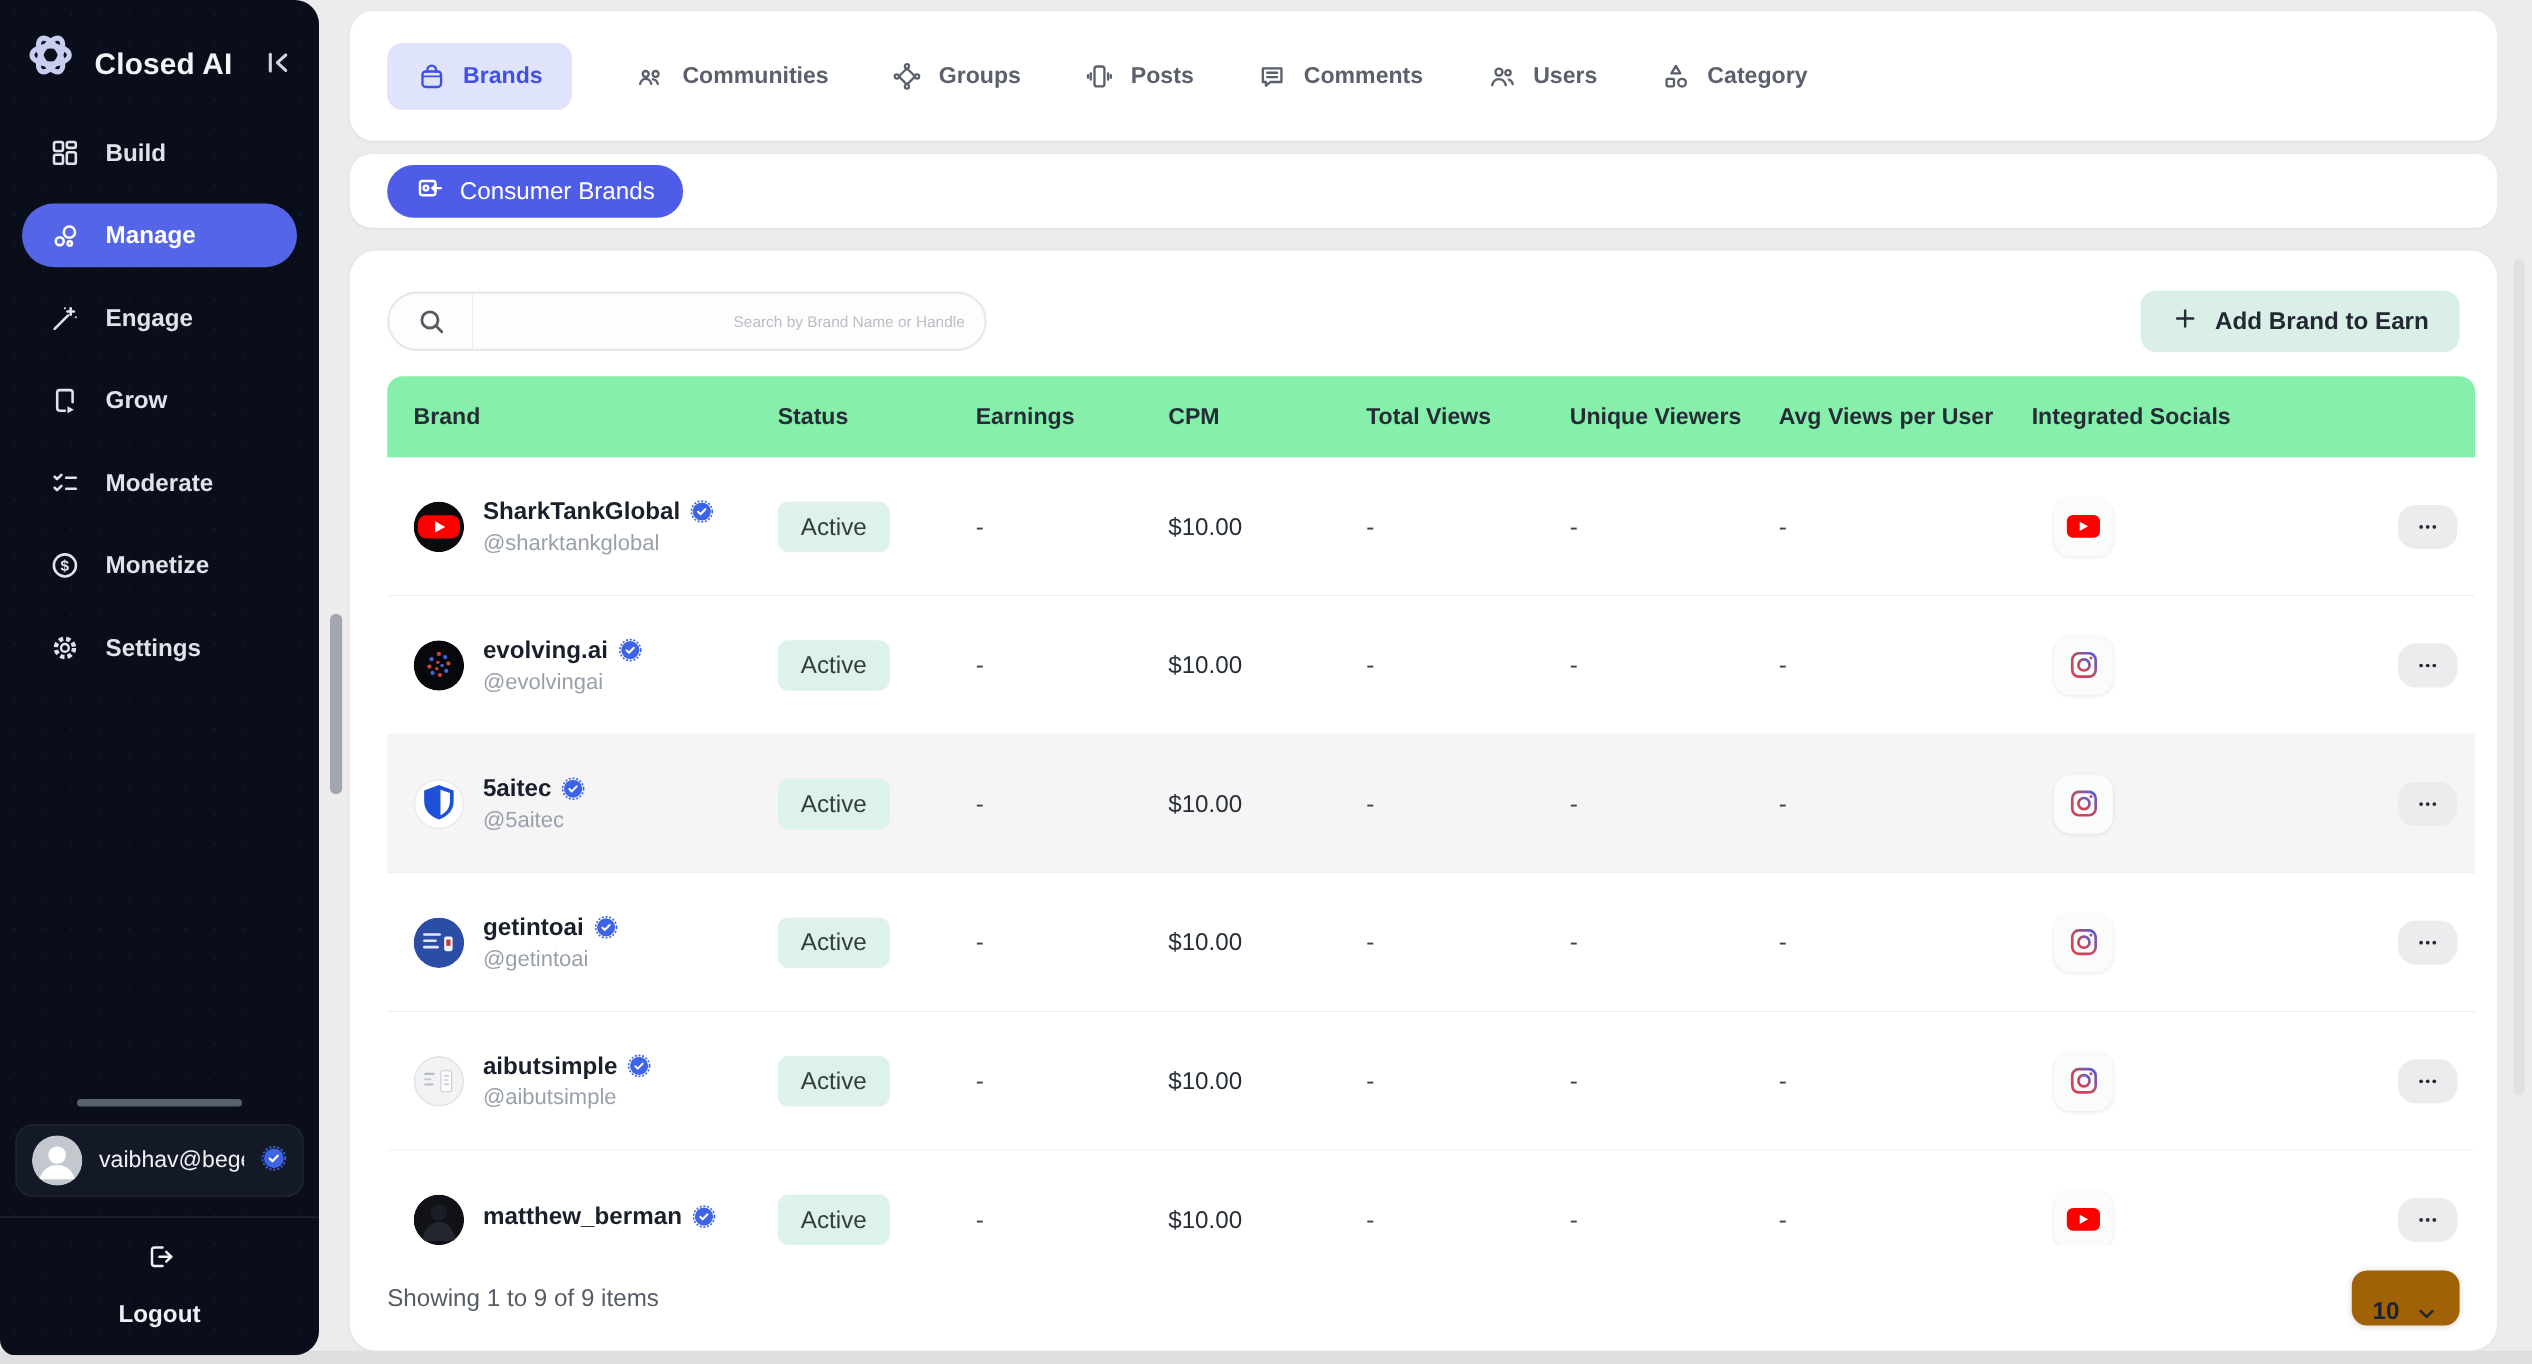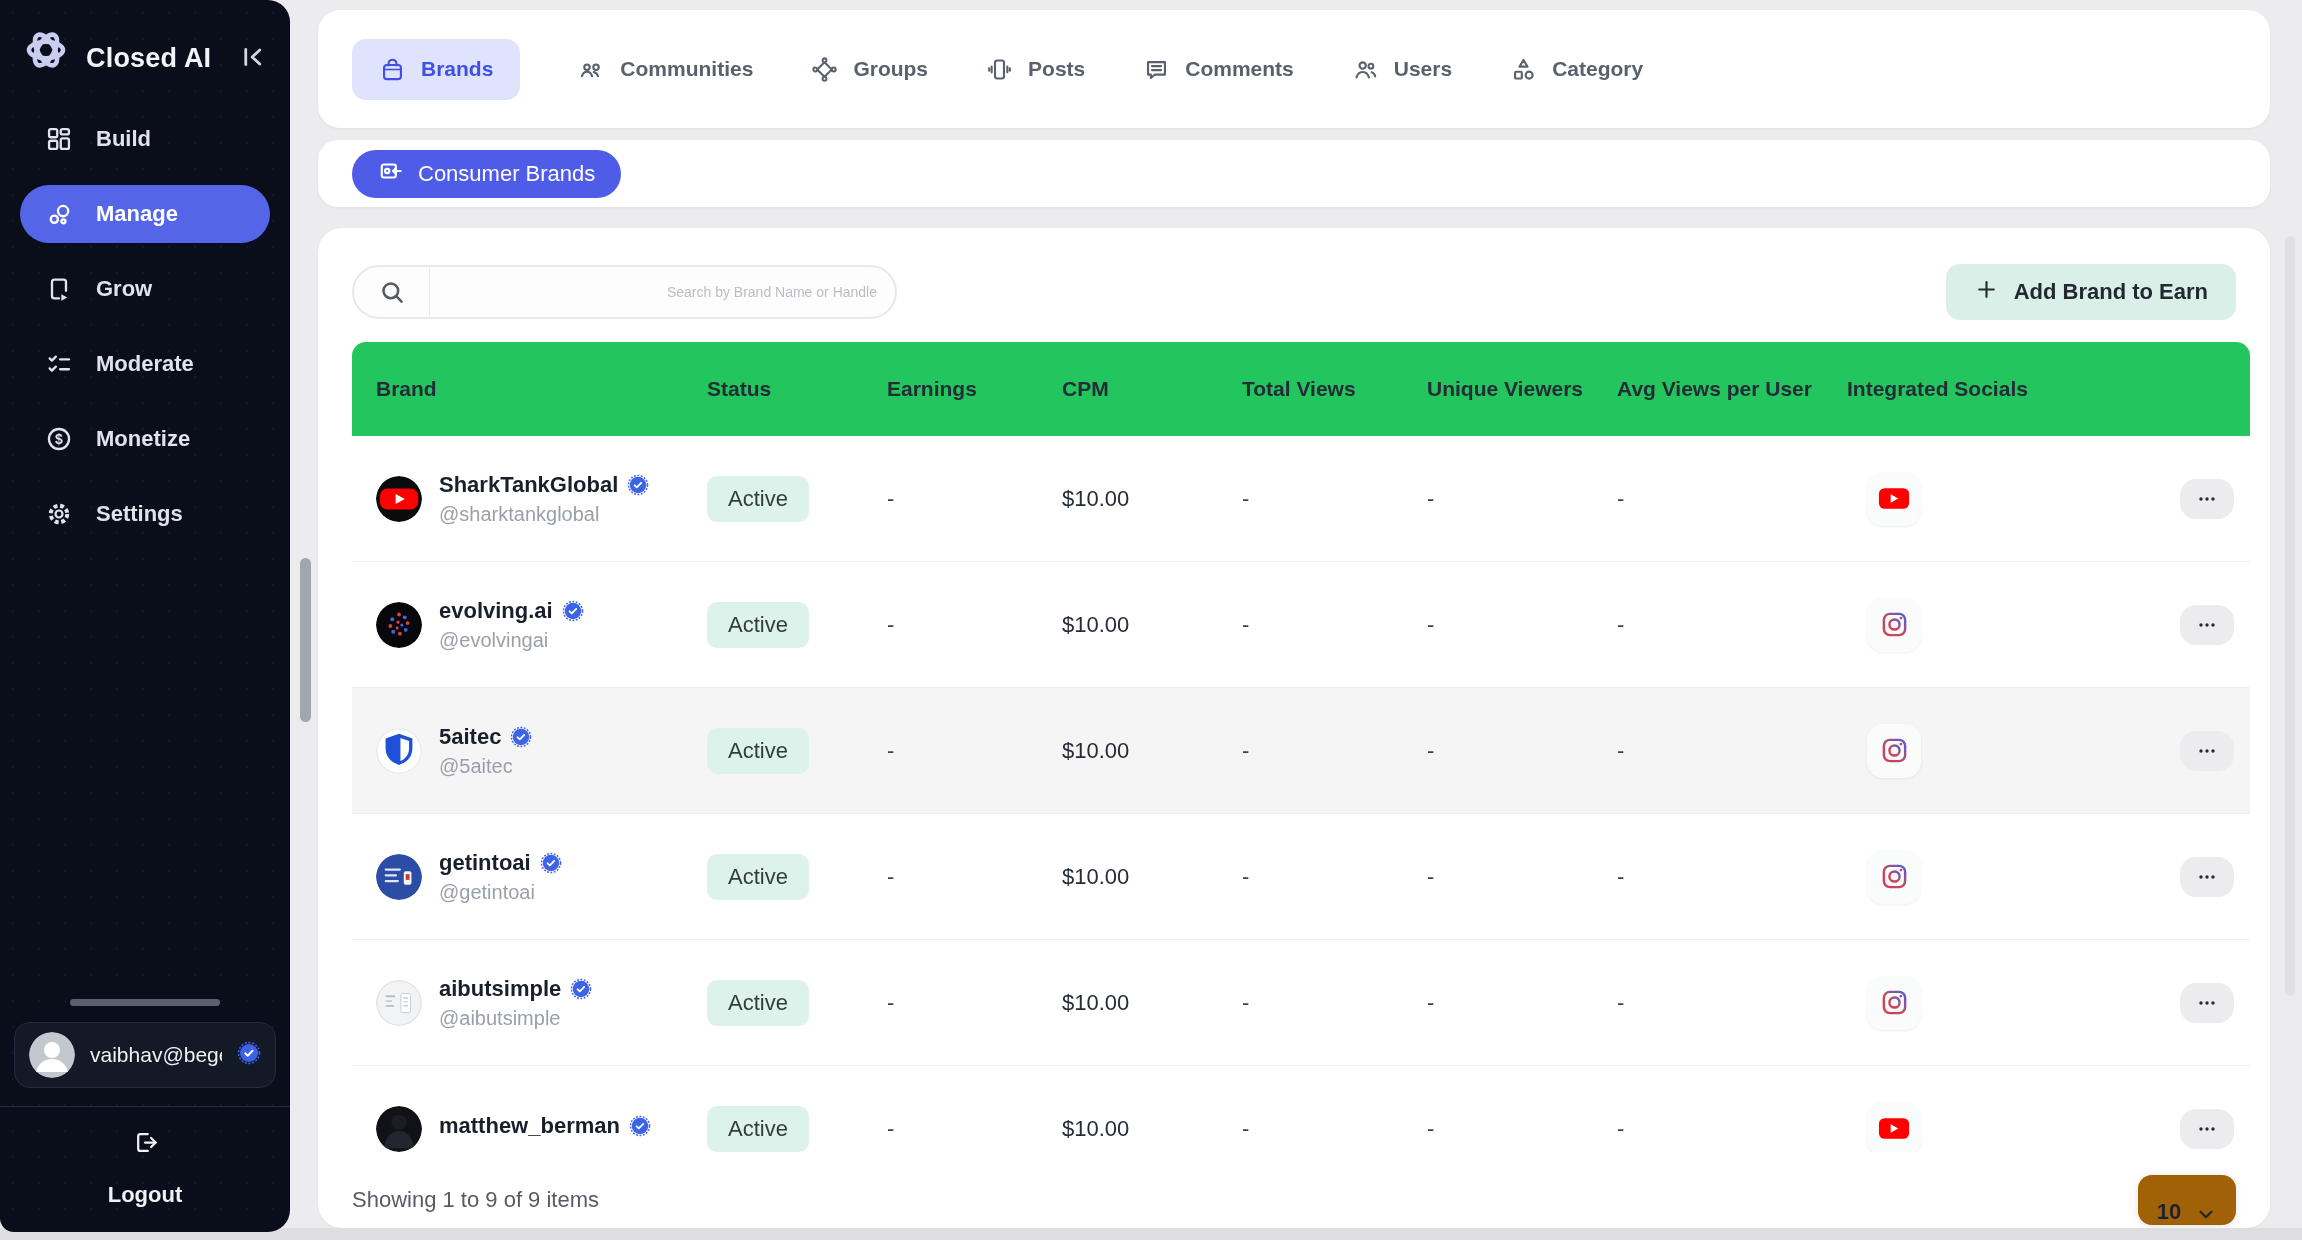--- a/index.html
+++ b/index.html
@@ -72,21 +72,21 @@
   .search-box input { flex:1; border:none; outline:none; background:transparent; font-size:14px; color:#8b5cf6; padding:0 18px; font-family:inherit;text-align:right; }
   .search-box input::placeholder { color:#b9bdc5; }
   .add-btn {
     display:flex; align-items:center; gap:15px; height:56px; padding:0 28px; border-radius:14px;
     background:#d9efe8; color:#232933; font-size:22px; font-weight:600; cursor:pointer;
   }
 
   
   .table { width:1898px; }
   .thead, .trow { display:grid; grid-template-columns:335px 180px 175px 180px 185px 190px 230px 230px 1fr; align-items:center; }
-  .thead { height:94px; background:#22c55e; border-radius:14px 14px 0 0; }
+  .thead { height:74px; background:#86efac; border-radius:14px 14px 0 0; }
   .thead .th { font-size:21px; font-weight:700; color:#252c36; padding-left:20px; }
   .thead .th.first { padding-left:24px; }
   .rows-viewport { height:716px; overflow:hidden; }
   .trow { height:126px; border-bottom:1px solid #efeff1; background:#fff; }
   .trow[data-hl="true"] { background:#f5f5f6; }
   .cell { font-size:22px; color:#3c434d; padding-left:20px; }
   .cell.money { color:#262d37; }
   .brand-cell { display:flex; align-items:center; gap:17px; padding-left:24px; }
   .avatar { width:46px; height:46px; border-radius:50%; flex:0 0 auto; overflow:hidden; }
   .bname-wrap { display:flex; flex-direction:column; gap:5px; }
@@ -163,20 +163,32 @@
             <circle cx="15.5" cy="9.5" r="4.4"></circle>
               <circle cx="8" cy="16.5" r="3.1"></circle>
               <circle cx="15.8" cy="18.3" r="1.7"></circle>
           </svg>
         </span>
         <span>Manage</span>
       </div>
       <div class="nav-item">
         <span class="icon">
           <svg viewBox="0 0 24 24" width="28" height="28" fill="none" stroke="currentColor" stroke-width="2" stroke-linecap="round">
+            <path d="M4 20.5L14.5 10"></path>
+              <path d="M16.5 4.5v5"></path>
+              <path d="M14 7h5"></path>
+            <circle cx="12" cy="4.5" r="0.8" fill="currentColor" stroke="none"></circle>
+            <circle cx="20.5" cy="11.5" r="0.8" fill="currentColor" stroke="none"></circle>
+          </svg>
+        </span>
+        <span>Engage</span>
+      </div>
+      <div class="nav-item">
+        <span class="icon">
+          <svg viewBox="0 0 24 24" width="28" height="28" fill="none" stroke="currentColor" stroke-width="2" stroke-linecap="round">
             <path d="M18 13.5V6a2 2 0 0 0-2-2H8a2 2 0 0 0-2 2v12a2 2 0 0 0 2 2h4"></path>
             <path d="M14 16.5l5 2.8-5 2.8z" fill="currentColor" stroke="none"></path>
           </svg>
         </span>
         <span>Grow</span>
       </div>
       <div class="nav-item">
         <span class="icon">
           <svg viewBox="0 0 24 24" width="28" height="28" fill="none" stroke="currentColor" stroke-width="2" stroke-linecap="round" stroke-linejoin="round">
             <path d="M4 7.2l1.9 1.9L9.3 5.7"></path>

